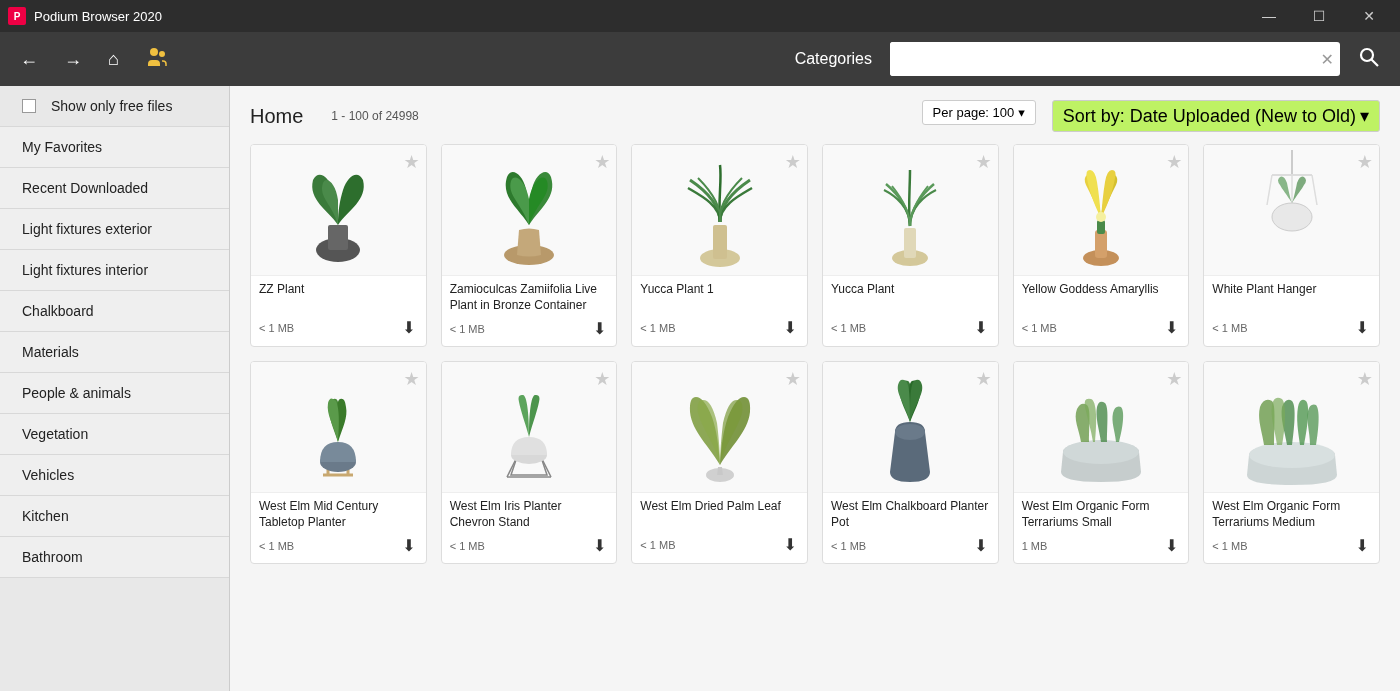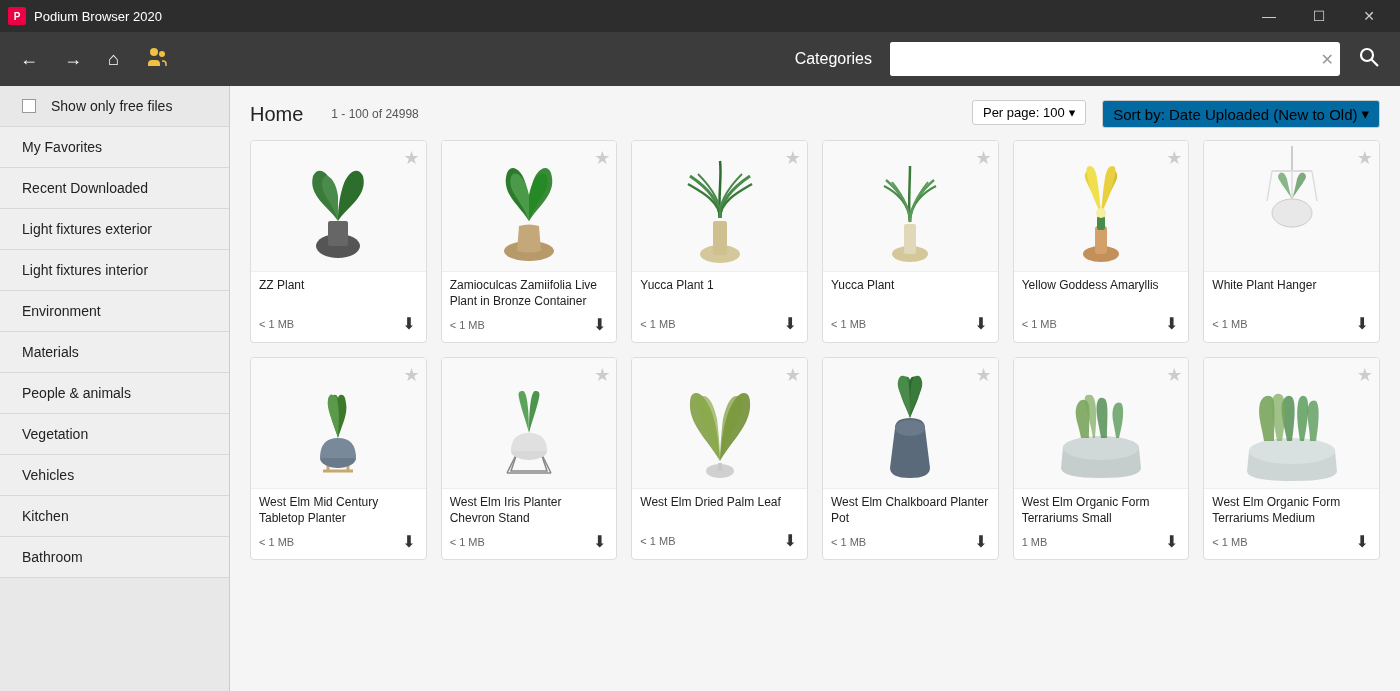--- a/index.html
+++ b/index.html
@@ -132,25 +132,25 @@
       border: 1px solid #ccc;
       border-radius: 3px;
       padding: 4px 10px;
       font-size: 13px;
       cursor: pointer;
       display: flex;
       align-items: center;
       gap: 4px;
     }
     .sort-btn {
-      background: #0369a1;
+      background: #bef264;
       border: 1px solid #ccc;
       border-radius: 3px;
       padding: 4px 10px;
-      font-size: 15px;
+      font-size: 18px;
       cursor: pointer;
       display: flex;
       align-items: center;
       gap: 4px;
     }
 
     
     .grid {
       display: grid;
       grid-template-columns: repeat(6, 1fr);
@@ -268,21 +268,21 @@
     <div class="sidebar-item">
       <span>Recent Downloaded</span>
     </div>
     <div class="sidebar-item">
       <span>Light fixtures exterior</span>
     </div>
     <div class="sidebar-item">
       <span>Light fixtures interior</span>
     </div>
     <div class="sidebar-item">
-      <span>Environment</span>
+      <span>Chalkboard</span>
     </div>
     <div class="sidebar-item">
       <span>Materials</span>
     </div>
     <div class="sidebar-item">
       <span>People &amp; animals</span>
     </div>
     <div class="sidebar-item">
       <span>Vegetation</span>
     </div>

